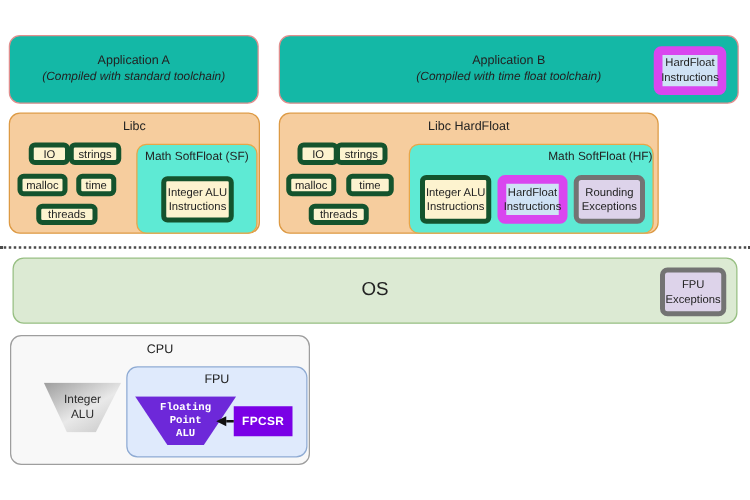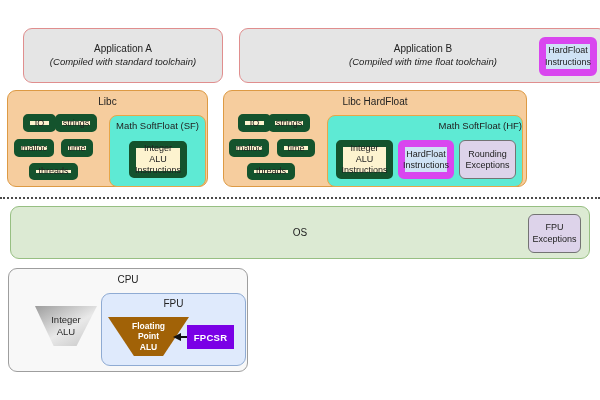--- a/index.html
+++ b/index.html
@@ -2,26 +2,26 @@
 <html><head>
 <meta charset="utf-8">
 <style>
   html,body { margin:0; padding:0; background:#fff; }
   #stage {
     position:relative; width:600px; height:400px; background:#ffffff;
     font-family:"Liberation Sans", sans-serif; color:#222; overflow:hidden;
   }
   .box { position:absolute; box-sizing:border-box; border-radius:9px; }
 
-  .pink   { background:#e5e5e5; border:1.5px solid #e08e8e;margin-left:16px; }
+  .pink   { background:#14b8a6; border:1.5px solid #e08e8e; }
   .orange { background:#f6cd9e; border:1.5px solid #dd9a44; }
   .peach  { background:#5eead4; border:1px solid #e8a648; border-radius:8px; }
-  .cream  { background:#fdf3cf; border:7px solid #14532d; border-radius:5px; }
+  .cream  { background:#fdf3cf; border:4px solid #14532d; border-radius:5px; }
   .bluechip   { background:#cfe2f5; border:7px solid #d946ef; border-radius:6px; }
-  .purplechip { background:#ddd3ea; border:1px solid #737373; border-radius:6px; }
+  .purplechip { background:#ddd3ea; border:4px solid #737373; border-radius:6px; }
   .green  { background:#dcead3; border:1.5px solid #97bf82; }
   .graybox{ background:#f8f8f8; border:1.5px solid #9e9e9e; }
   .fpubox { background:#dfeafc; border:1.5px solid #8fabd3; }
 
   .box-title {
     position:absolute; top:5px; left:0; right:0; text-align:center;
     font-size:10px; line-height:1.1; color:#222;
   }
   .center-col {
     display:flex; flex-direction:column; align-items:center; justify-content:center;
@@ -47,22 +47,22 @@
     position:absolute; display:flex; align-items:center; justify-content:center;
     text-align:center; white-space:pre-line;
   }
   .trap-gray {
     clip-path:polygon(0 0, 100% 0, 67% 100%, 30% 100%);
     background:linear-gradient(150deg,#9d9d9d 0%,#e9e9e9 55%,#c4c4c4 100%);
     font-size:9.5px; line-height:1.25; color:#2b2b2b;
   }
   .trap-blue {
     clip-path:polygon(0 0, 100% 0, 68% 100%, 32% 100%);
-    background:#a16207;
-    color:#fff; font-weight:bold; font-size:8.5px; line-height:1.2;
+    background:#6d28d9;
+    color:#fff; font-weight:bold; font-size:8.5px; line-height:1.2;font-family:Liberation Mono, monospace;
   }
   .fpcsr {
     position:absolute; background:#7a00e6; color:#fff; font-weight:bold;
     font-size:9.5px; display:flex; align-items:center; justify-content:center;
     letter-spacing:0.3px;
   }
   .arrow-line { position:absolute; background:#111; height:2px; }
   .arrow-head {
     position:absolute; width:0; height:0;
     border-top:4.5px solid transparent; border-bottom:4.5px solid transparent;
@@ -119,21 +119,21 @@
       <div class="chip bluechip" style="left:70px; top:24px; width:56px; height:39px;">HardFloat
 Instructions</div>
       <div class="chip purplechip" style="left:131px; top:24px; width:57px; height:39px;">Rounding
 Exceptions</div>
     </div>
   </div>
 
   <div class="dotted-sep" style="left:0; top:197px; width:600px;"></div>
 
   <div class="box green" style="left:10px; top:206px; width:580px; height:53px;">
-    <div class="center-col" style="font-size:10px;">OS</div>
+    <div class="center-col" style="font-size:15px;">OS</div>
     <div class="badge purplechip" style="right:8px; top:7px; width:53px; height:39px;">FPU
 Exceptions</div>
   </div>
 
   <div class="box graybox" style="left:8px; top:268px; width:240px; height:104px;">
     <div class="box-title">CPU</div>
 
     <div class="trap trap-gray" style="left:26px; top:37px; width:62px; height:40px;">Integer
 ALU</div>
 

